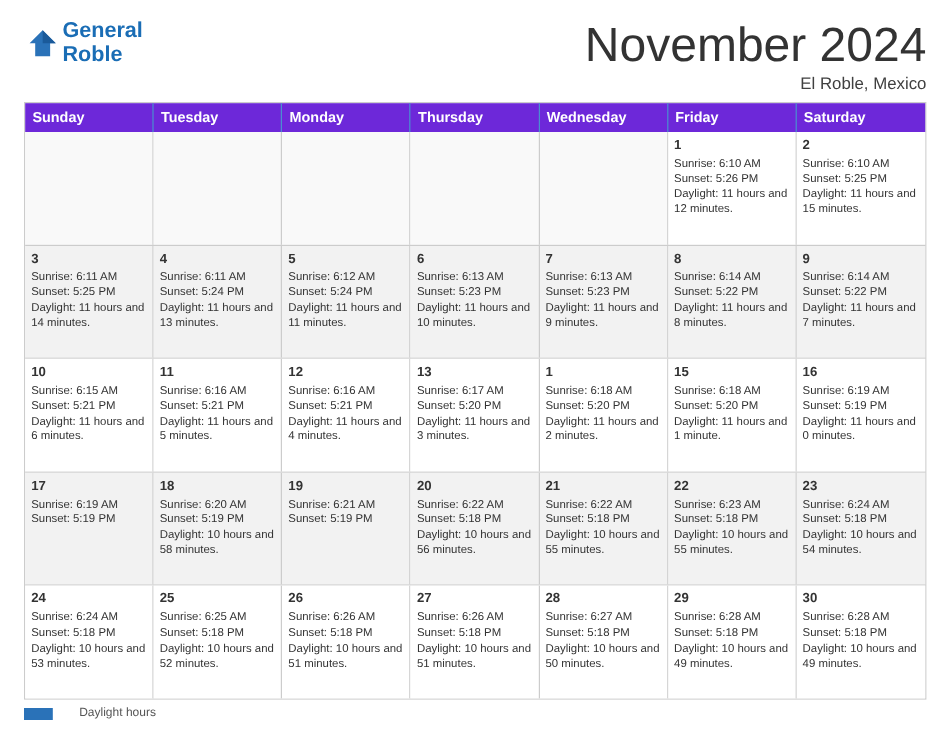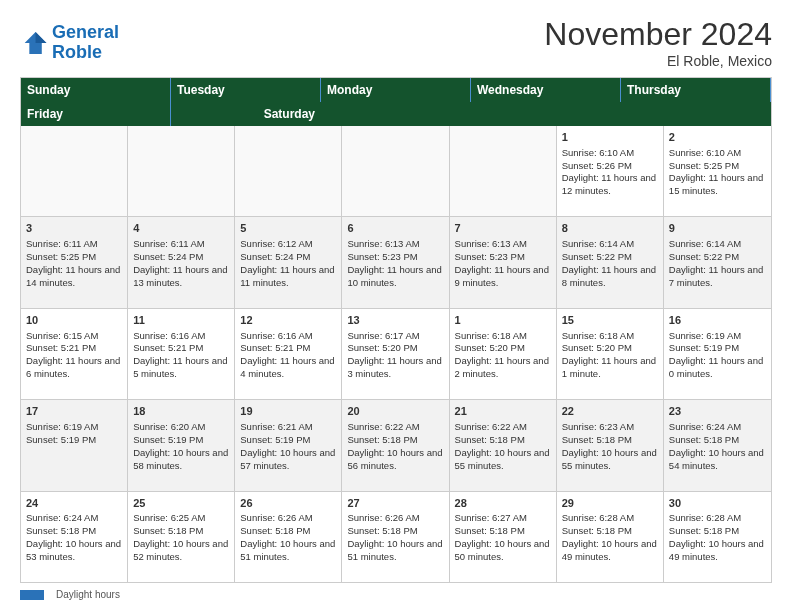--- a/index.html
+++ b/index.html
@@ -13,21 +13,21 @@
     .page {
       width: 792px;
       height: 612px;
       padding: 16px 20px 12px 20px;
       display: flex;
       flex-direction: column;
     }
     .header {
       display: flex;
       justify-content: space-between;
-      align-items: center;
+      align-items: flex-start;
       margin-bottom: 8px;
     }
     .logo {
       display: flex;
       align-items: center;
       gap: 4px;
     }
     .logo-text {
       font-size: 18px;
       font-weight: bold;
@@ -38,48 +38,48 @@
       color: #1a6db5;
     }
     .logo-icon {
       width: 28px;
       height: 28px;
     }
     .title-block {
       text-align: right;
     }
     .month-title {
-      font-size: 32px;
+      font-size: 40px;
       font-weight: normal;
       color: #333;
     }
     .location {
       font-size: 14px;
       color: #404040;
     }
     .calendar {
       flex: 1;
       display: flex;
       flex-direction: column;
       border: 1px solid #ccc;
     }
     .cal-header {
       display: grid;
-      grid-template-columns: repeat(5, 1fr);
-      background: #14532d;
+      grid-template-columns: repeat(7, 1fr);
+      background: #6d28d9;
     }
     .cal-header-cell {
       color: #fff;
       font-size: 12px;
       font-weight: bold;
       padding: 5px 6px;
       text-align: left;
       border-right: 1px solid #4a8fd0;
     }
-    .cal-header-cell:last-child { border-right: none; text-align: right; }
+    .cal-header-cell:last-child { border-right: none; }
     .cal-body {
       flex: 1;
       display: flex;
       flex-direction: column;
     }
     .cal-row {
       display: grid;
       grid-template-columns: repeat(7, 1fr);
       flex: 1;
       border-top: 1px solid #ccc;
@@ -102,21 +102,21 @@
       font-weight: bold;
       display: block;
       margin-bottom: 2px;
     }
     .footer-note {
       margin-top: 6px;
       font-size: 10px;
       color: #555;
       display: flex;
       align-items: center;
-      gap: 12px;
+      gap: 22px;
     }
     .footer-bar {
       width: 24px;
       height: 10px;
       background: #2a72b8;
       display: inline-block;
     }
   </style>
 </head>
 <body>
@@ -137,22 +137,22 @@
       <div class="month-title">November 2024</div>
       <div class="location">El Roble, Mexico</div>
     </div>
   </div>
 
   <div class="calendar">
     <div class="cal-header">
     <div class="cal-header-cell">Sunday</div>
         <div class="cal-header-cell">Tuesday</div>
         <div class="cal-header-cell">Monday</div>
+        <div class="cal-header-cell">Thursday</div>
         <div class="cal-header-cell">Wednesday</div>
-        <div class="cal-header-cell">Thursday</div>
         <div class="cal-header-cell">Friday</div>
         <div class="cal-header-cell">Saturday</div>
       </div>
     <div class="cal-body">
     <div class="cal-row">
           <div class="cal-cell empty"></div>
           <div class="cal-cell empty"></div>
           <div class="cal-cell empty"></div>
           <div class="cal-cell empty"></div>
           <div class="cal-cell empty"></div>
@@ -266,21 +266,20 @@
           <div class="cal-cell shaded">
             <span class="day-number">18</span>
             <div>Sunrise: 6:20 AM</div>
             <div>Sunset: 5:19 PM</div>
             <div>Daylight: 10 hours and 58 minutes.</div>
           </div>
           <div class="cal-cell shaded">
             <span class="day-number">19</span>
             <div>Sunrise: 6:21 AM</div>
             <div>Sunset: 5:19 PM</div>
-            <div>Daylight: 10 hours and 57 minutes.</div>
           </div>
           <div class="cal-cell shaded">
             <span class="day-number">20</span>
             <div>Sunrise: 6:22 AM</div>
             <div>Sunset: 5:18 PM</div>
             <div>Daylight: 10 hours and 56 minutes.</div>
           </div>
           <div class="cal-cell shaded">
             <span class="day-number">21</span>
             <div>Sunrise: 6:22 AM</div>

